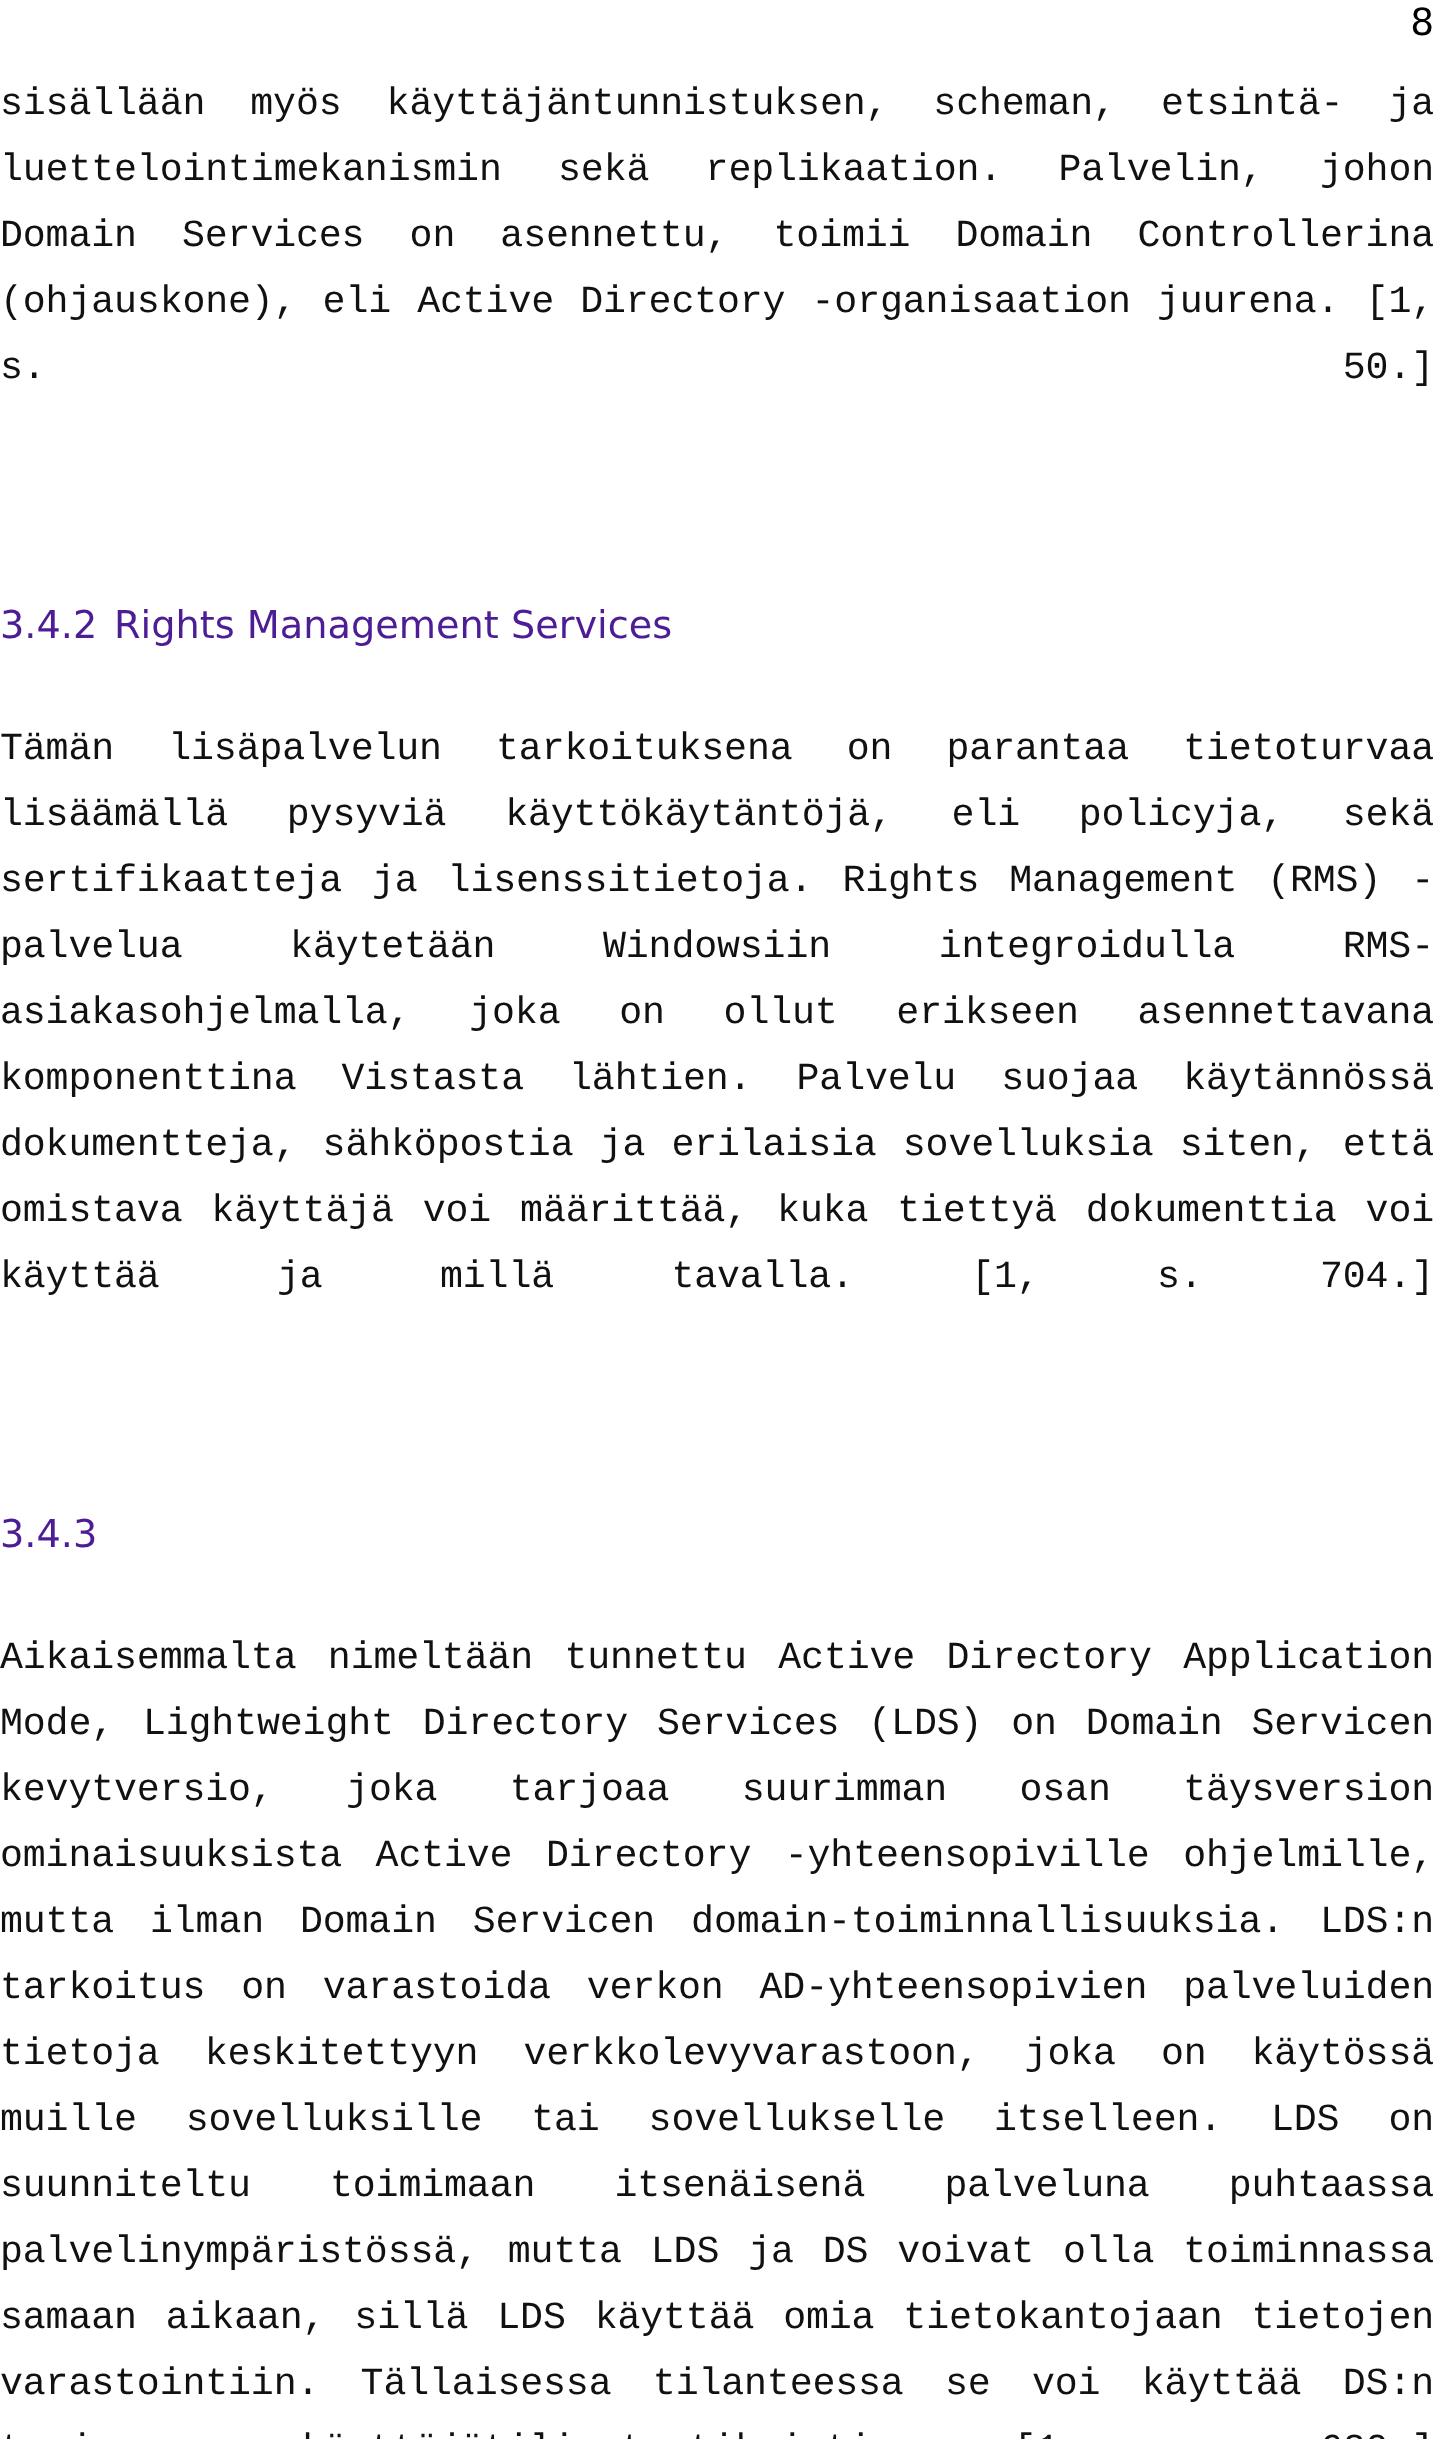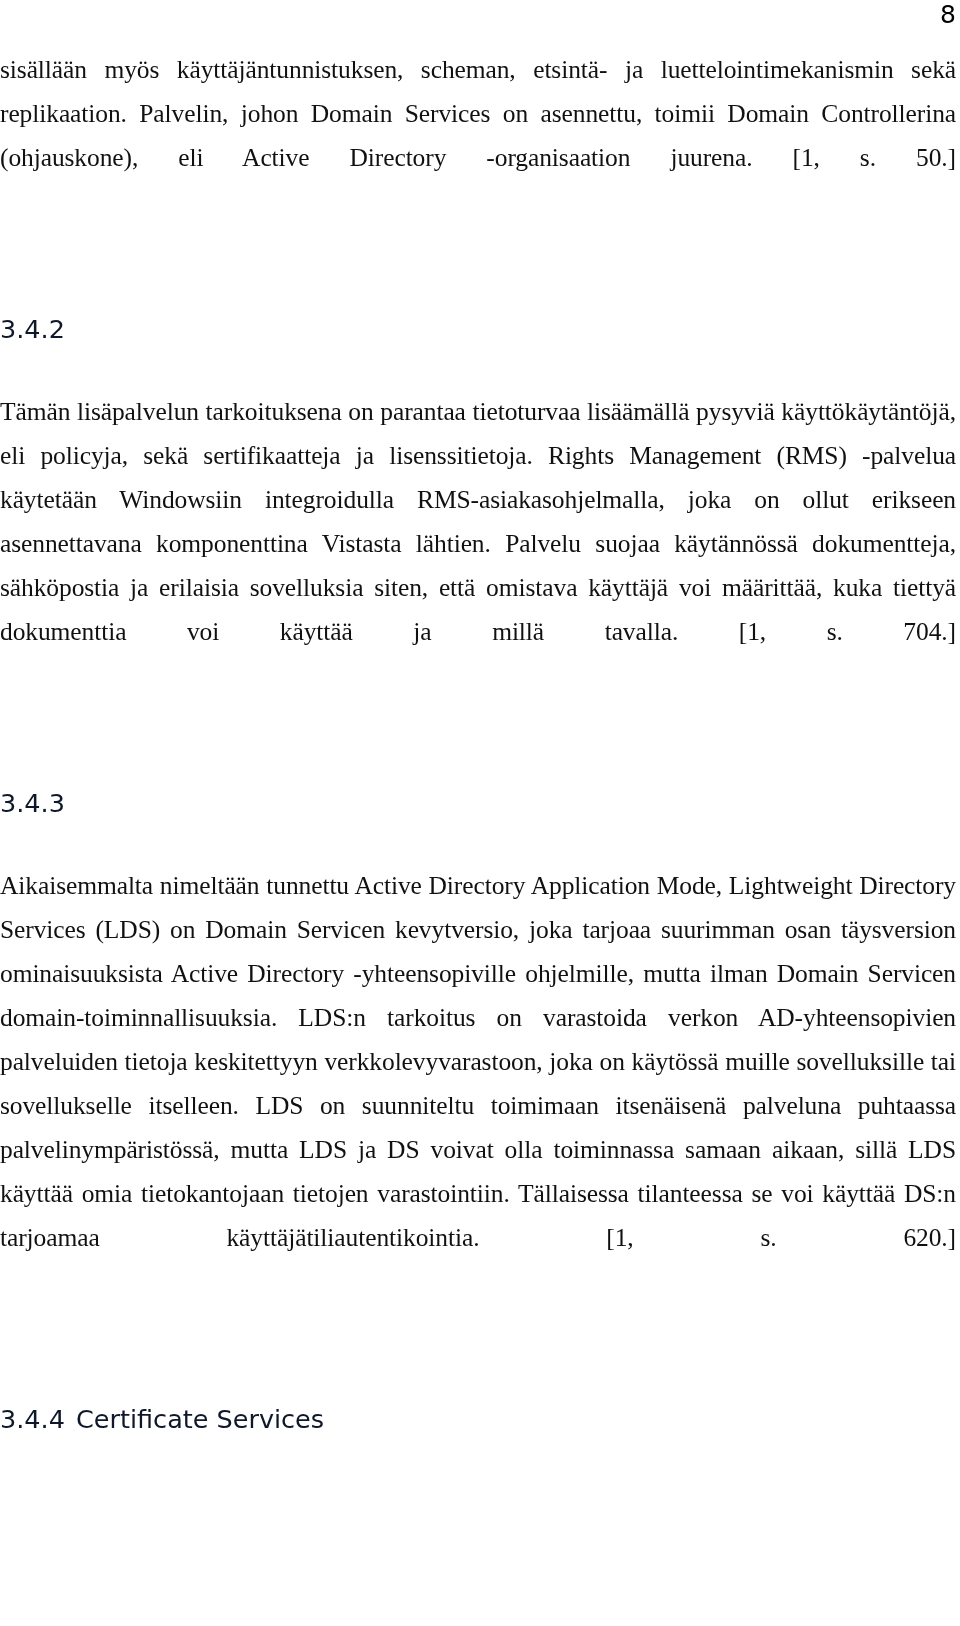--- a/index.html
+++ b/index.html
@@ -40,21 +40,21 @@
     width: 956px;
   }
   
   p.body {
     margin: 0;
     padding: 0;
     font-size: 25.5px;
     line-height: 44px;
     text-align: justify;
     text-justify: inter-word;
-    font-family: Liberation Serif, serif;
+    font-family: Liberation Mono, monospace;
     color: #111111;
     letter-spacing: -0.1px;
     word-spacing: 0px;
     -webkit-hyphens: none;
     hyphens: none;
   }
   
   p.body::after {
     content: "";
     display: inline-block;
@@ -62,21 +62,21 @@
   }
 
   
   h3.heading {
     margin: 0;
     padding: 0;
     font-size: 25.5px;
     line-height: 38px;
     font-weight: normal;
     font-family: "DejaVu Sans", sans-serif;
-    color: #0f172a;
+    color: #4c1d95;
     display: flex;
     align-items: baseline;
     white-space: nowrap;
   }
   h3.heading .num {
     display: inline-block;
     width: 76px;
     flex: 0 0 76px;
   }
   h3.heading .title {
@@ -95,20 +95,21 @@
   <div class="page-number">8</div>
 
   <div class="content">
 
     <p class="body">sisällään myös käyttäjäntunnistuksen, scheman, etsintä- ja luettelointimekanismin sekä replikaation. Palvelin, johon Domain Services on asennettu, toimii Domain Controllerina (ohjauskone), eli Active Directory -organisaation juurena. [1, s. 50.]</p>
 
     <div class="sp-para-to-heading"></div>
 
     <h3 class="heading">
       <span class="num">3.4.2</span>
+      <span class="title">Rights Management Services</span>
     </h3>
 
     <div class="sp-heading-to-body"></div>
 
     <p class="body">Tämän lisäpalvelun tarkoituksena on parantaa tietoturvaa lisäämällä pysyviä käyttökäytäntöjä, eli policyja, sekä sertifikaatteja ja lisenssitietoja. Rights Management (RMS) -palvelua käytetään Windowsiin integroidulla RMS-asiakasohjelmalla, joka on ollut erikseen asennettavana komponenttina Vistasta lähtien. Palvelu suojaa käytännössä dokumentteja, sähköpostia ja erilaisia sovelluksia siten, että omistava käyttäjä voi määrittää, kuka tiettyä dokumenttia voi käyttää ja millä tavalla. [1, s. 704.]</p>
 
     <div class="sp-para-to-heading"></div>
 
     <h3 class="heading">
       <span class="num">3.4.3</span>

